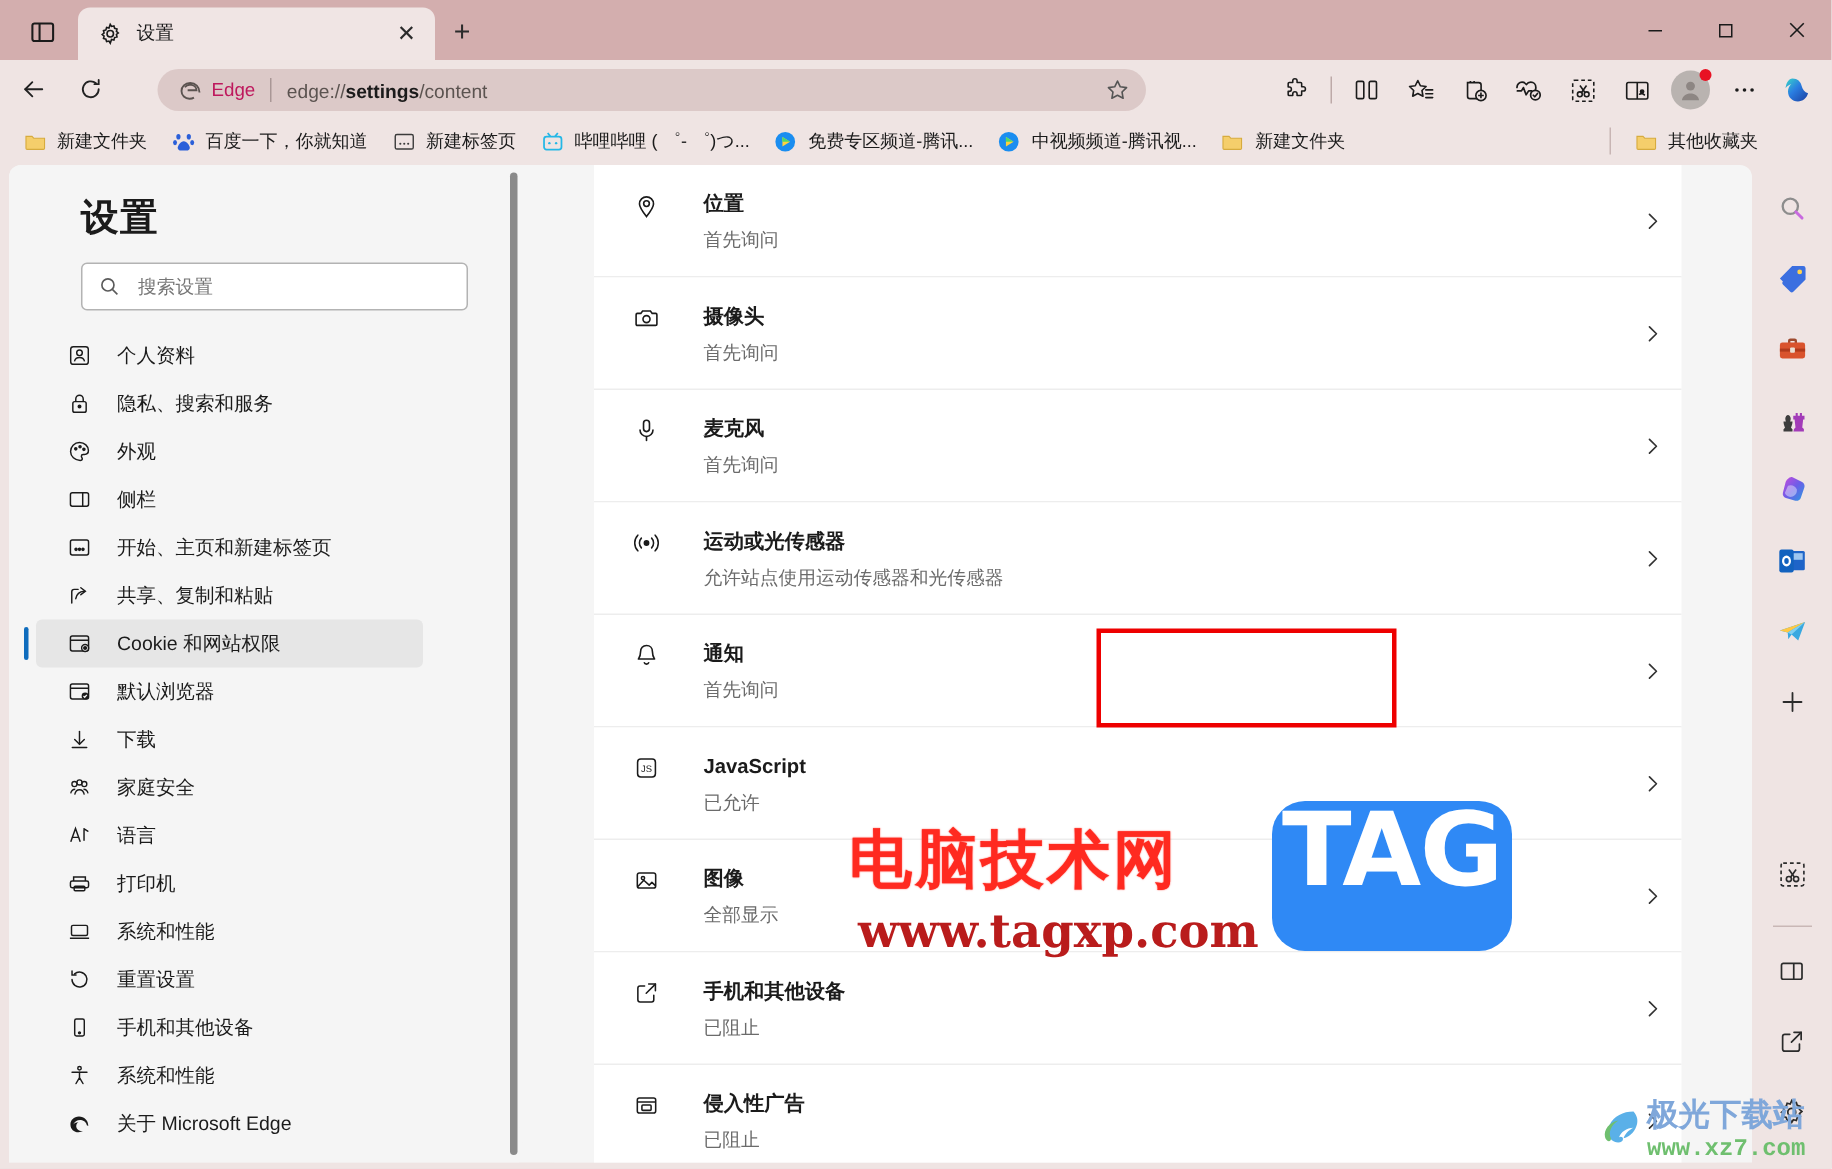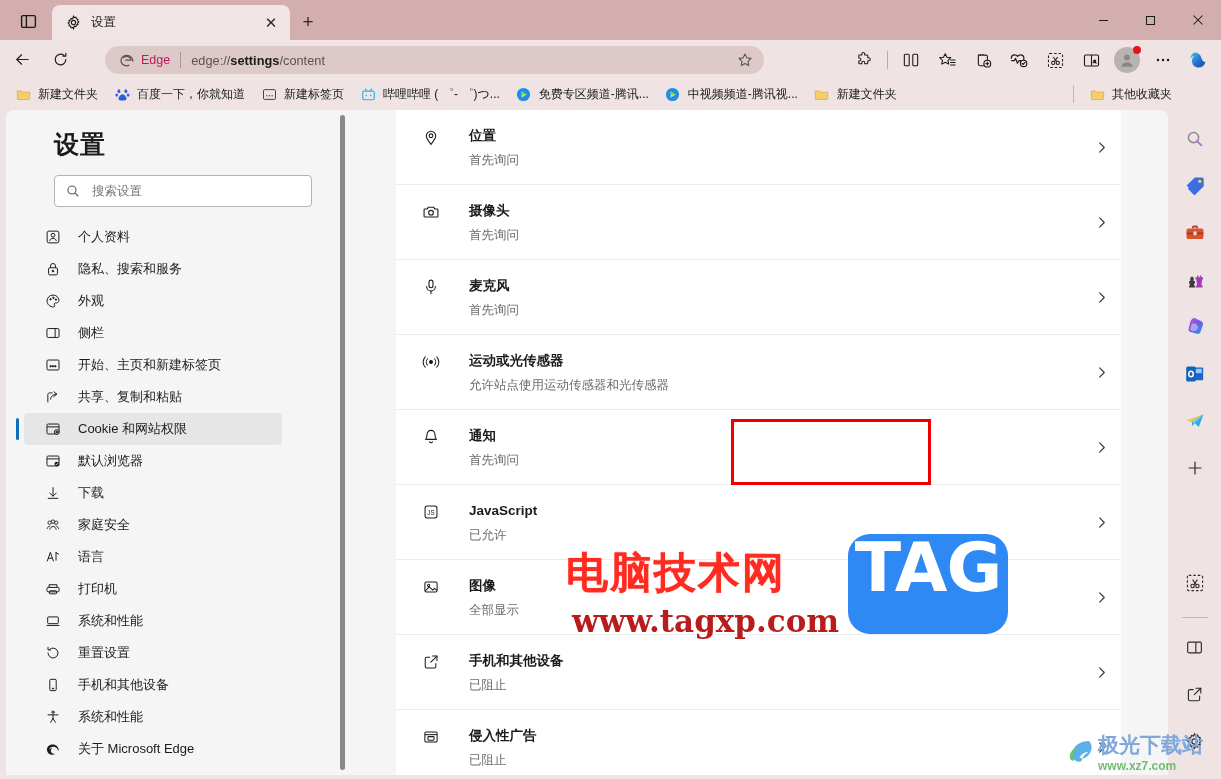--- a/index.html
+++ b/index.html
@@ -170,21 +170,21 @@
   }
   .wm-tag span {
     font-family: "DejaVu Sans", sans-serif; font-weight: bold;
     color: #fff; font-size: 68px; letter-spacing: -1px; line-height: 1;
   }
   .wm-jg {
     position: absolute; left: 1062px; top: 728px; width: 160px; height: 48px;
     z-index: 40; display: flex; align-items: center;
   }
   .wm-jg-txt1 { font-family: Liberation Sans, sans-serif; font-weight: bold; color: #7fa7da; font-size: 21px; }
-  .wm-jg-txt2 { font-family: Liberation Sans, sans-serif; font-weight: bold; color: #6fbf6f; font-size: 12px; }
+  .wm-jg-txt2 { font-family: Liberation Mono, monospace; font-weight: bold; color: #6fbf6f; font-size: 16px; text-align: center; }
 
   
   .edgebar {
     position: absolute; right: 0; top: 110px; width: 53px; height: 669px;
     background: #efe4e3; display: flex; flex-direction: column; align-items: center;
     padding-top: 12px; z-index: 20;
   }
   .ebtn { width: 34px; height: 34px; margin-bottom: 13px; border-radius: 6px; display: flex; align-items: center; justify-content: center; }
   .ebar-sep { width: 26px; height: 1px; background: #c9b7b6; margin: 4px 0 12px 0; }
   .ebar-bottom { position: absolute; bottom: 8px; left: 0; width: 53px; display: flex; flex-direction: column; align-items: center; }

